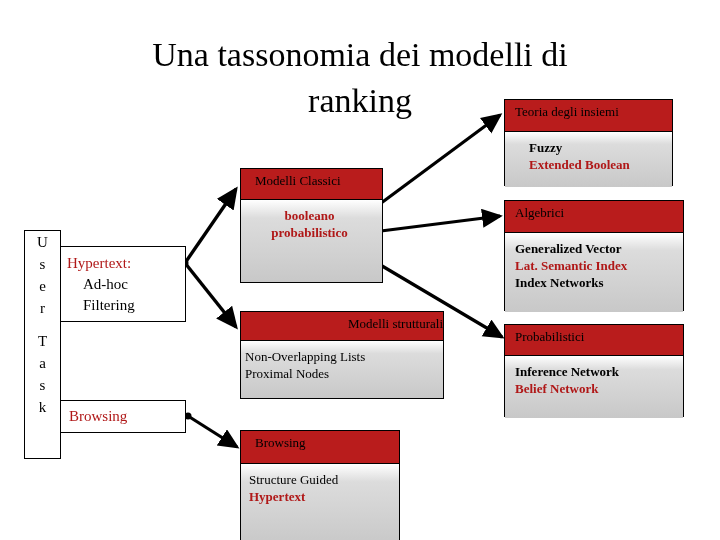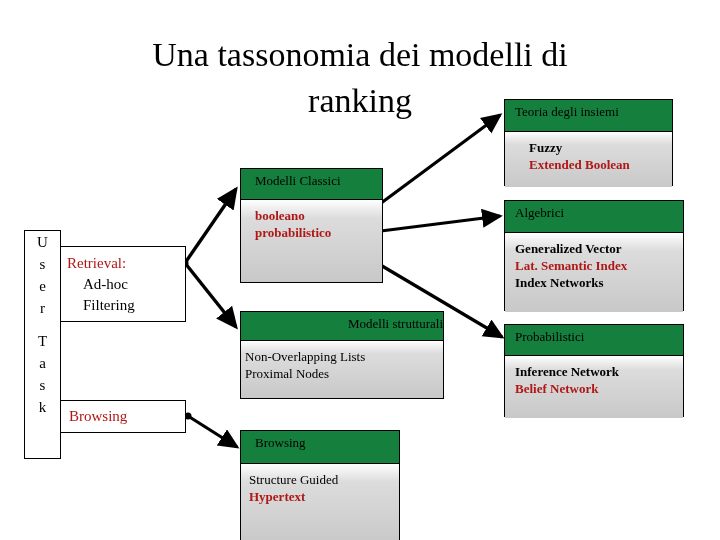--- a/index.html
+++ b/index.html
@@ -33,21 +33,21 @@
 
   
   .card {
     position: absolute;
     border: 1px solid #000000;
     box-sizing: border-box;
     background: #ffffff;
   }
   .card-head {
     border-bottom: 1px solid #000000;
-    background: #15803d;
+    background: #b91c1c;
     box-sizing: border-box;
     font-family: "Liberation Serif", "DejaVu Serif", serif;
     font-size: 13px;
     color: #000000;
     padding: 4px 0 4px 14px;
     line-height: 16px;
   }
   .card-body {
     box-sizing: border-box;
     background: linear-gradient(to bottom, #ffffff 0%, #dcdcdc 22%, #d2d2d2 62%, #c8c8c8 100%);
@@ -55,21 +55,21 @@
   }
   .card-body .line {
     font-family: "Liberation Serif", "DejaVu Serif", serif;
     font-size: 13px;
     line-height: 17px;
     color: #000000;
     white-space: nowrap;
   }
   .line.bold   { font-weight: bold; }
   .line.red    { color: #b01818; }
-  .line.center { padding-left: 0; padding-right: 18px; }
+  .line.center { text-align: center; padding-left: 0; padding-right: 18px; }
 
   
   .plainbox {
     position: absolute;
     border: 1px solid #000000;
     box-sizing: border-box;
     background: #ffffff;
   }
   .plainbox .line {
     font-family: "Liberation Serif", "DejaVu Serif", serif;
@@ -155,21 +155,21 @@
     <div class="ch">e</div>
     <div class="ch">r</div>
     <div class="gap"></div>
     <div class="ch">T</div>
     <div class="ch">a</div>
     <div class="ch">s</div>
     <div class="ch">k</div>
   </div>
 
   <div class="plainbox" style="left:60px; top:222px; width:126px; height:76px; padding:6px 0 0 0;">
-    <div class="line red" style="padding-left:6px;">Retrieval:</div>
+    <div class="line red" style="padding-left:6px;">Hypertext:</div>
     <div class="line" style="padding-left:22px;">Ad-hoc</div>
     <div class="line" style="padding-left:22px;">Filtering</div>
   </div>
 
   <div class="plainbox" style="left:60px; top:376px; width:126px; height:33px; padding:5px 0 0 0;">
     <div class="line red" style="padding-left:8px;">Browsing</div>
   </div>
 
   <div class="card" style="left:240px; top:144px; width:143px; height:115px;">
     <div class="card-head" style="height:31px;">Modelli Classici</div>

